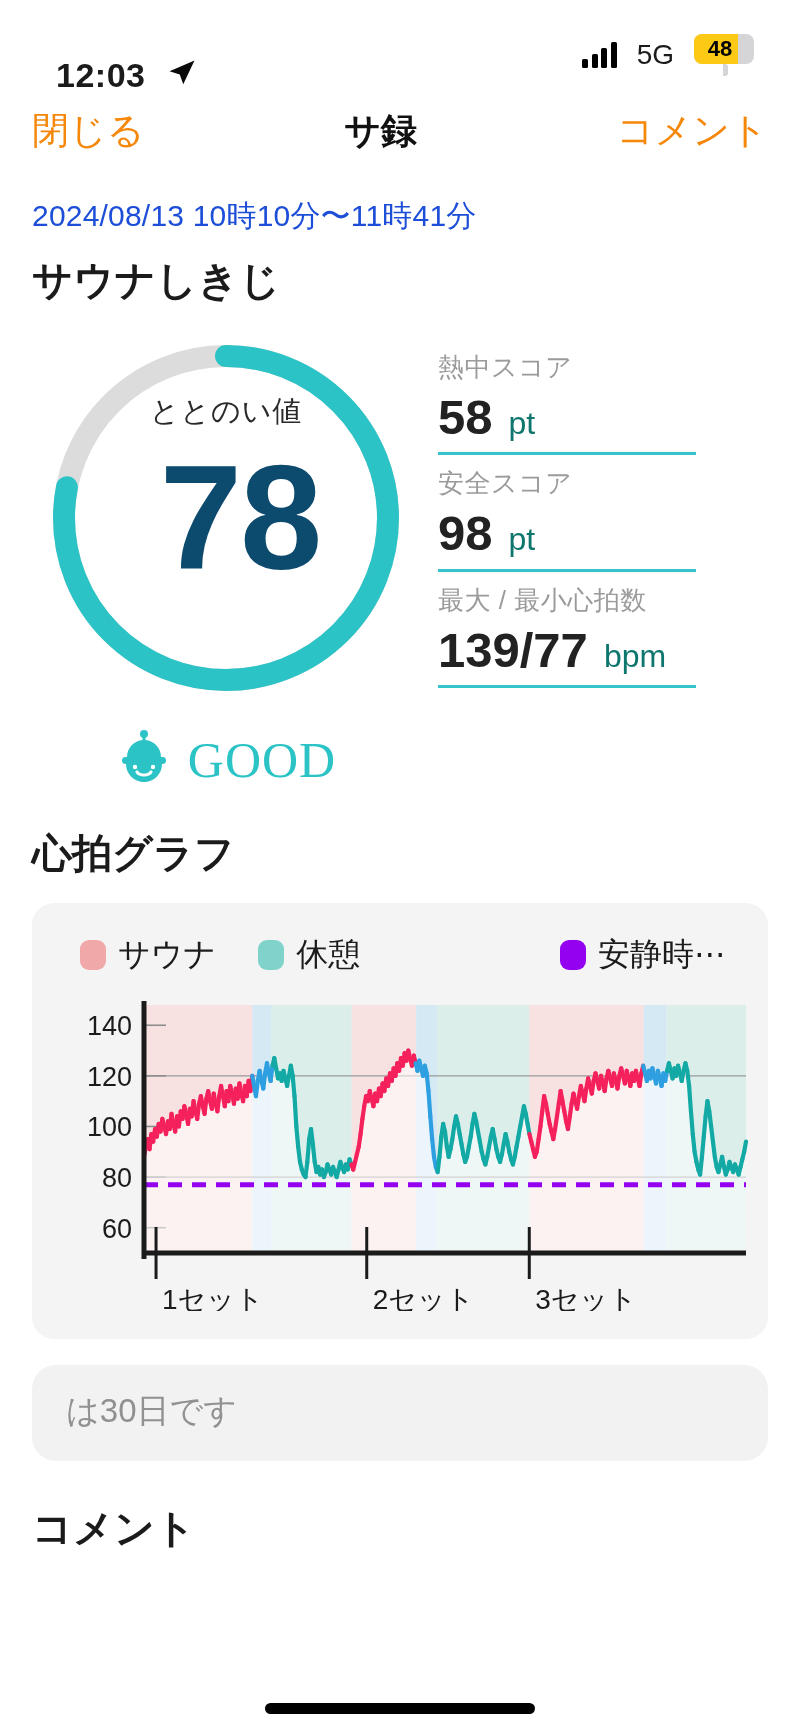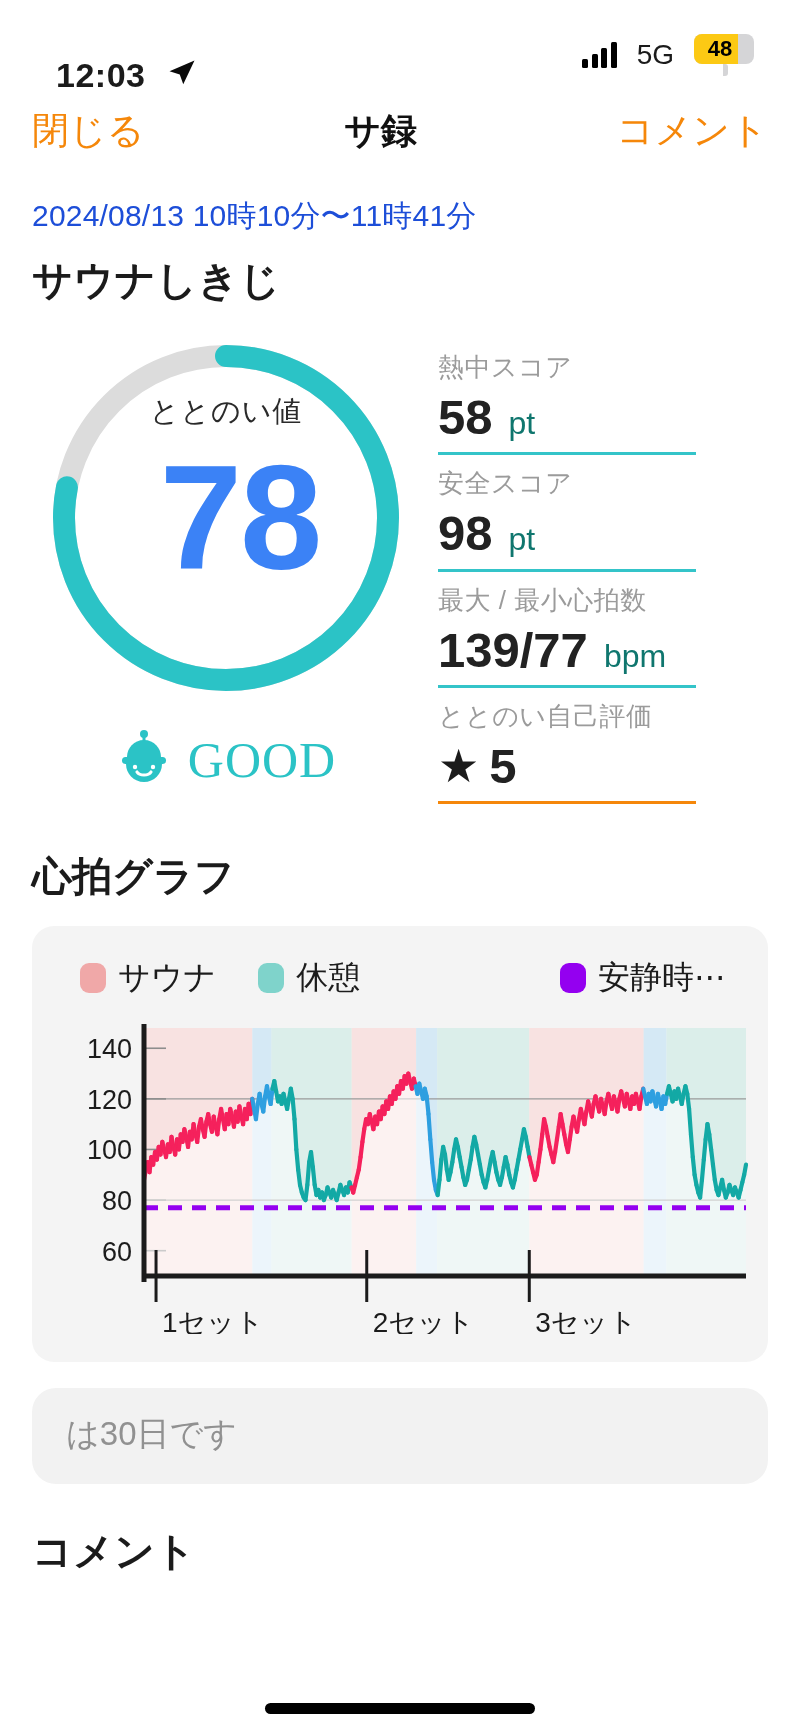--- a/index.html
+++ b/index.html
@@ -73,21 +73,21 @@
   }
   .gauge-wrap{ position:relative; width:368px; height:368px; }
   .gauge-wrap svg{ display:block; }
   .gauge-center{
     position:absolute; inset:0;
     display:flex; flex-direction:column; align-items:center; justify-content:center;
   }
   .gauge-label{ font-size:29px; color:#2a2a2a; margin-top:-52px; letter-spacing:1px; }
   .gauge-value{
     font-size:148px; font-weight:700; line-height:1;
-    color:#3b82f6; margin-top:12px; letter-spacing:-2px;margin-left:28px;
+    color:#0c4a6e; margin-top:12px; letter-spacing:-2px;margin-left:28px;
   }
   .badge-row{
     display:flex; align-items:center; gap:16px; margin-top:26px;
   }
   .badge-text{
     font-size:50px; font-weight:500; color:#2bc3c6; letter-spacing:1px;font-family:Liberation Serif, serif;
   }
 
   .stats-col{
     flex:1; padding-left:12px; padding-top:16px;
@@ -235,28 +235,20 @@
     </div>
 
     <div class="stat">
       <div class="stat-label">最大 / 最小心拍数</div>
       <div class="stat-value">
         <span>139/77</span><span class="unit">bpm</span>
       </div>
       <div class="stat-rule"></div>
     </div>
 
-    <div class="stat">
-      <div class="stat-label">ととのい自己評価</div>
-      <div class="stat-value star-val">
-        <span class="star-glyph">★</span>
-        <span>5</span>
-      </div>
-      <div class="stat-rule orange"></div>
-    </div>
 
   </div>
 </div>
 
 <div class="sec-title">心拍グラフ</div>
 
 <div class="chart-card">
 
   <div class="legend">
     <div class="legend-item">

